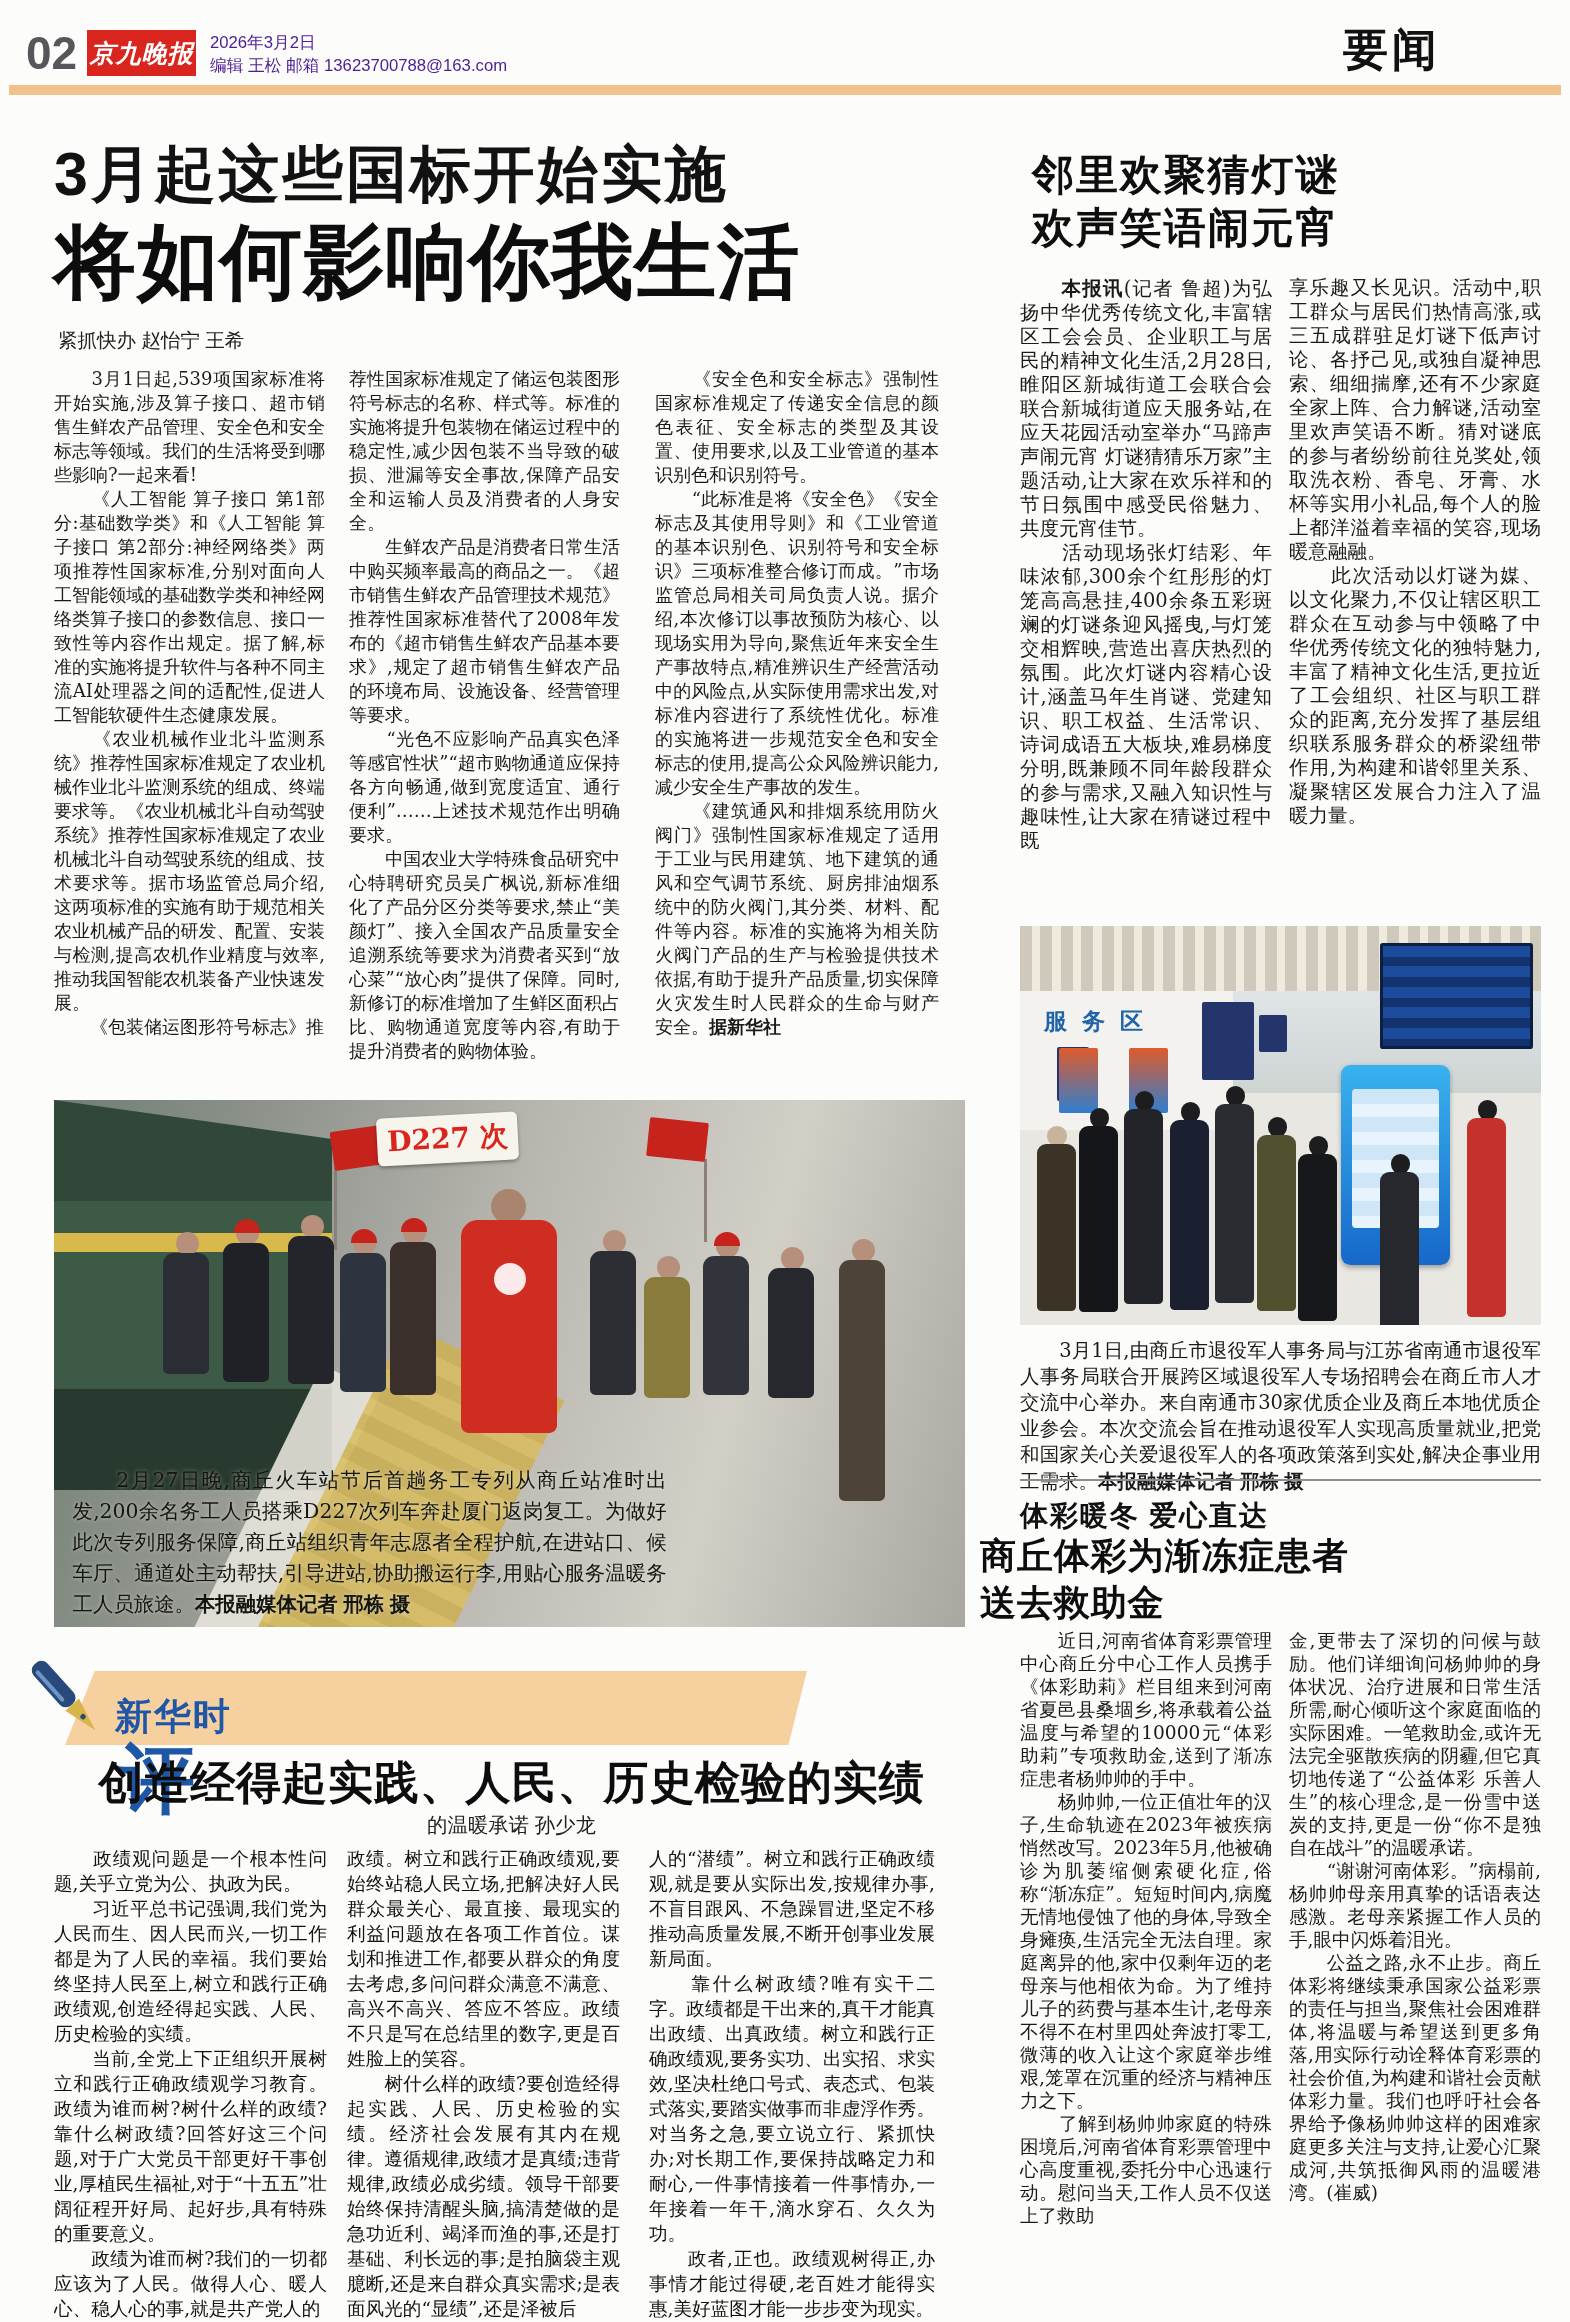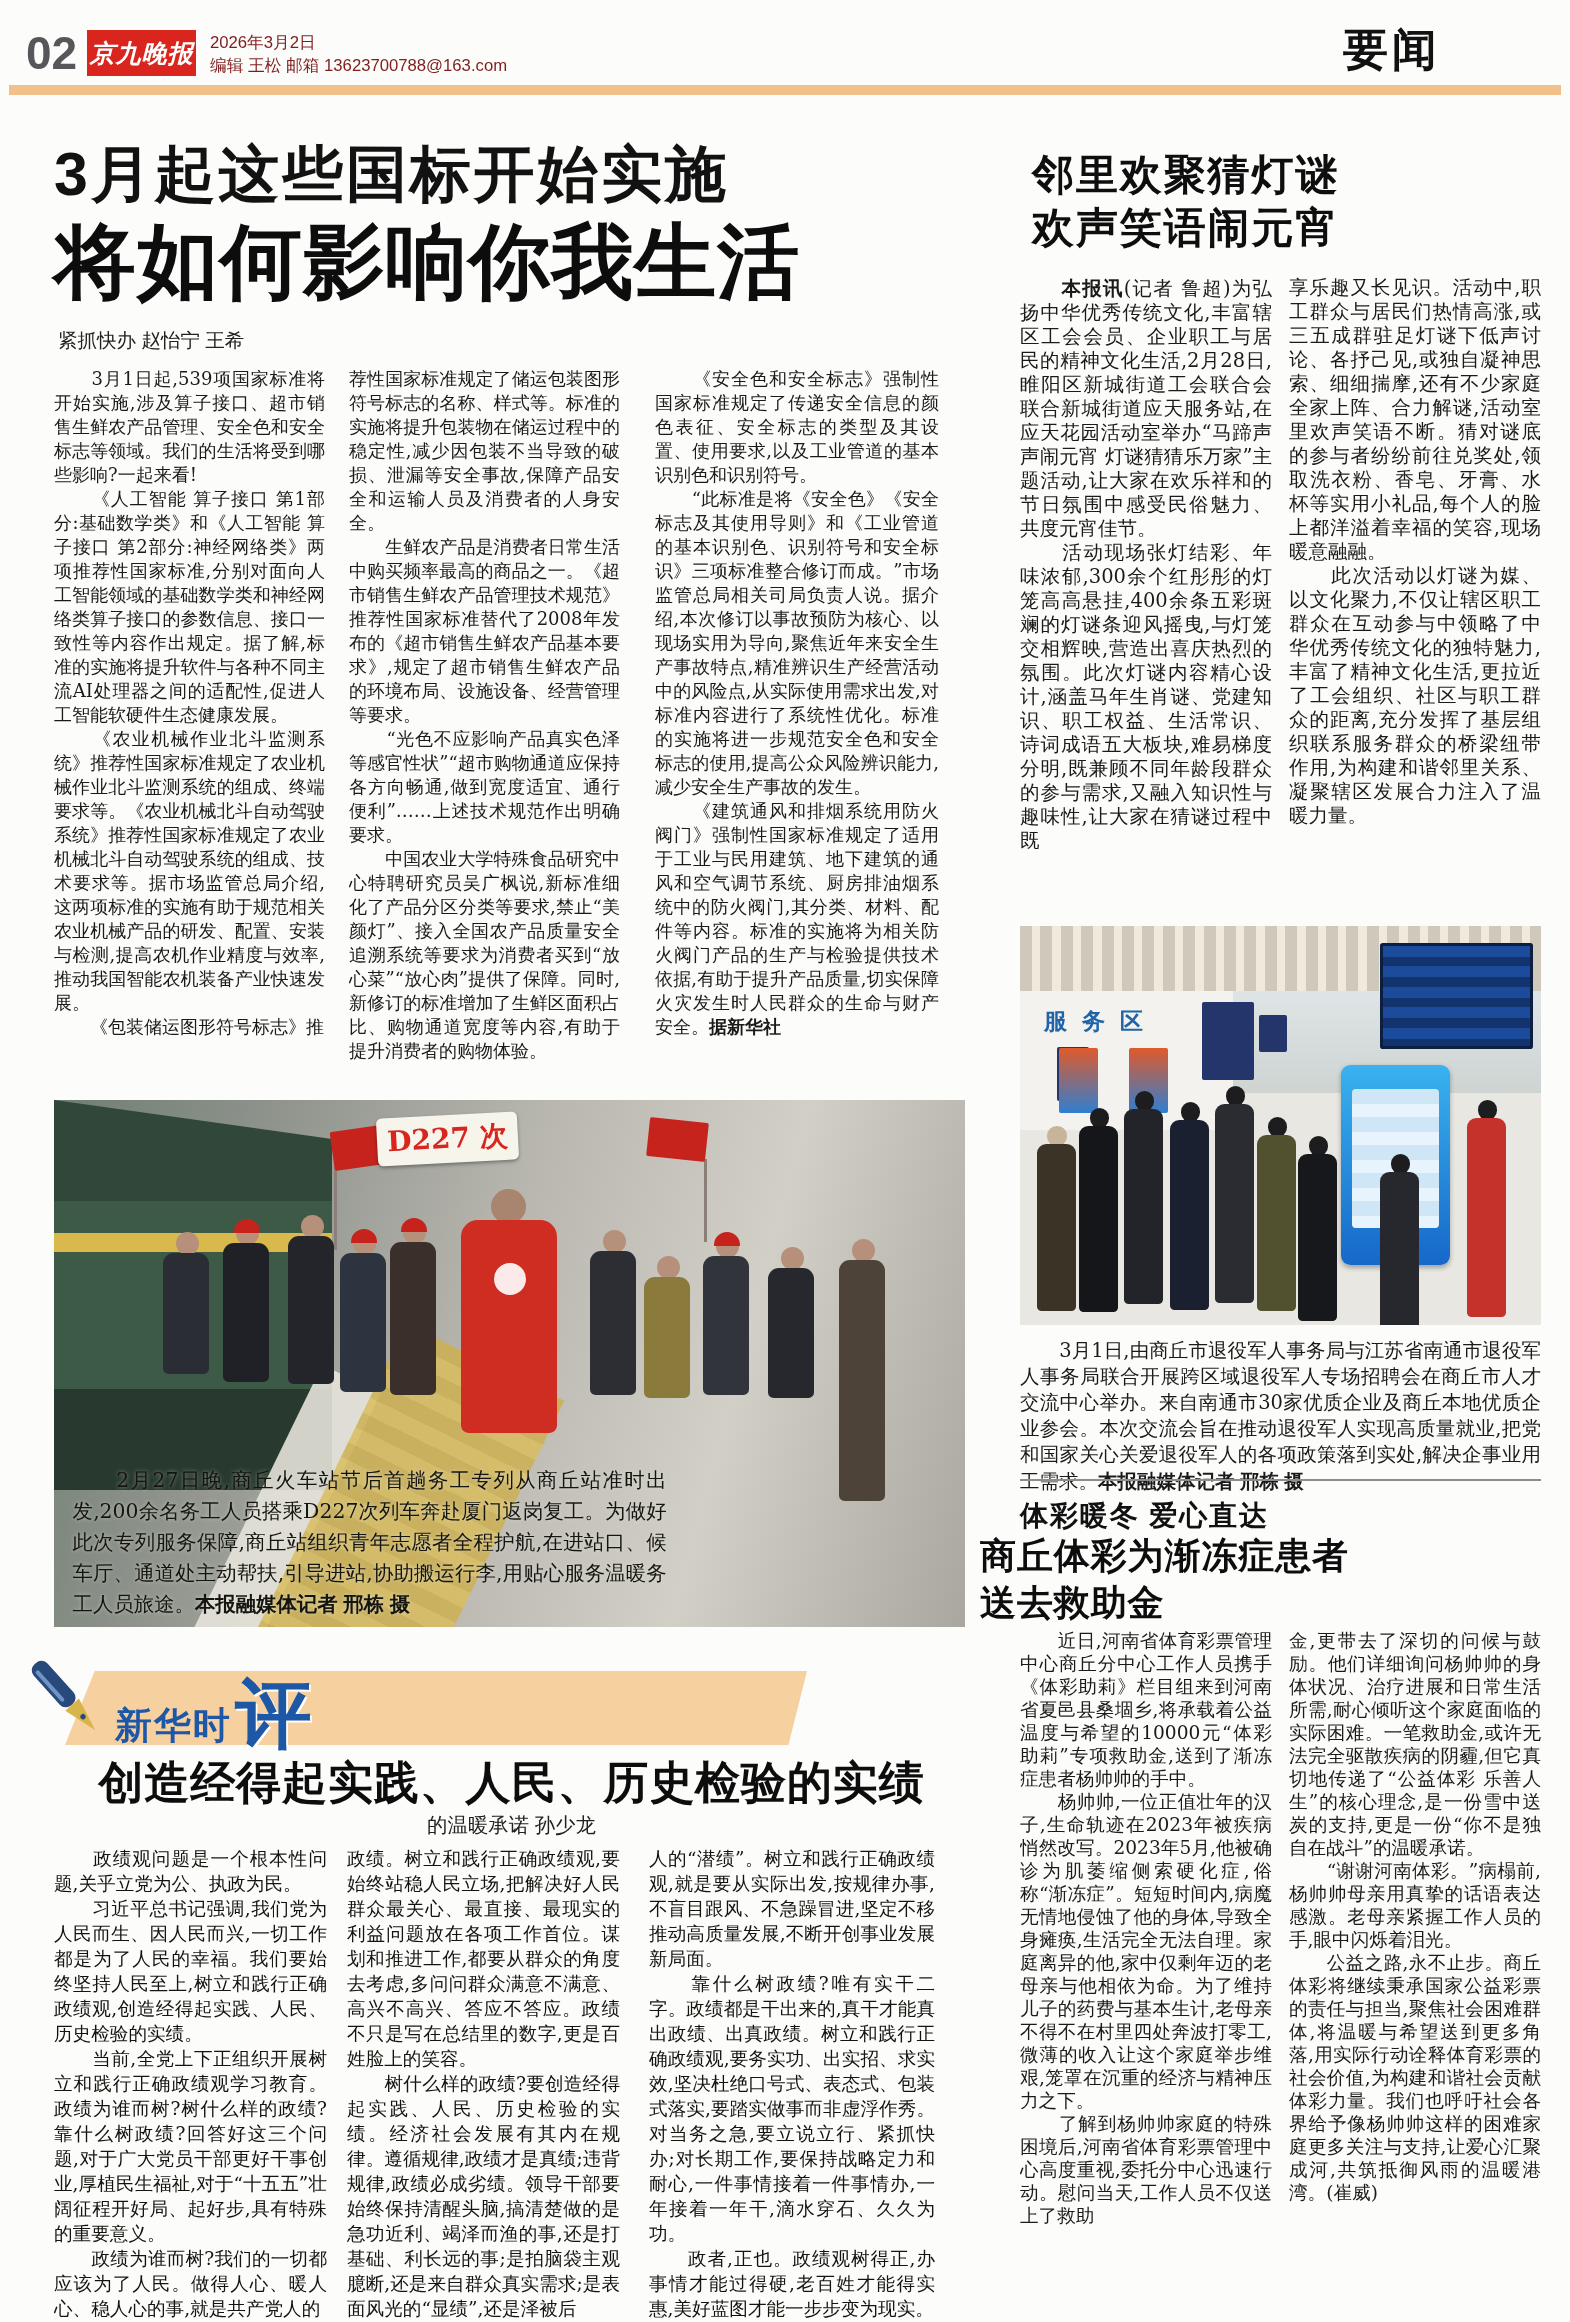--- a/index.html
+++ b/index.html
@@ -7,21 +7,21 @@
         font-family:"DejaVu Serif","Liberation Serif",serif;color:#1a1a1a;overflow:hidden;}
   .abs{position:absolute;}
   .sans{font-family:"Liberation Sans","DejaVu Sans",sans-serif;}
   .jcol{text-align:justify;white-space:pre-line;overflow:hidden;}
 
   
   .pagenum{left:26px;top:26px;font-size:46px;font-weight:bold;color:#56575a;}
   .masthead{left:87px;top:30px;width:109px;height:46px;background:#d9251d;color:#fff;
             display:flex;align-items:center;justify-content:center;font-size:25px;font-weight:bold;
             font-style:italic;letter-spacing:0.9px;}
-  .dateline{left:210px;top:31px;font-size:16.7px;line-height:23px;color:#7f1d1d;}
+  .dateline{left:210px;top:31px;font-size:16.7px;line-height:23px;color:#4c1d95;}
   .section-label{left:1343px;top:20.4px;font-size:45px;font-weight:900;letter-spacing:3.7px;color:#111;}
   .orange-bar{left:9.3px;top:85px;width:1552px;height:10.2px;background:#f2c08a;}
 
   
   .main-hl1{left:54px;top:134px;font-size:61px;font-weight:700;letter-spacing:2.8px;color:#121212;}
   .main-hl2{left:54px;top:208px;font-size:82px;font-weight:900;letter-spacing:0.9px;color:#0d0d0d;}
   .main-byline{left:58px;top:327px;font-size:19.5px;color:#222;}
   .mcol{top:367px;height:724px;font-size:18px;line-height:24px;}
   .mcol1{left:54px;width:271px;}
   .mcol2{left:349px;width:271px;}
@@ -50,21 +50,21 @@
   .volunteer .head{width:35px;height:35px;border-radius:50%;background:#a9846f;margin:0 auto;}
   .volunteer .vest{width:96px;height:213px;margin:-3.7px auto 0;background:#cf2d22;border-radius:16.7px 16.7px 7.4px 7.4px;position:relative;}
   .volunteer .vest:after{content:"";position:absolute;left:33px;top:43px;width:32px;height:32px;border-radius:50%;background:#fff;opacity:.9;}
   .photo-caption{left:18.6px;bottom:7.4px;width:594px;font-size:20.4px;line-height:31px;color:#15150f;
                  text-align:justify;text-shadow:0 0 4.6px rgba(235,233,225,.55);}
 
   
   .cm-banner{left:65px;top:1671px;width:742px;height:74px;background:#f7d0a0;
              clip-path:polygon(4% 0,100% 0,97.5% 100%,0 100%);}
   .pen-wrap{left:16.7px;top:1649px;width:102px;height:102px;}
-  .cm-brand{left:115px;top:1677px;display:flex;align-items:flex-end;}
+  .cm-brand{left:115px;top:1677px;display:flex;align-items:flex-start;flex-direction:column;}
   .cm-brand .b1{font-size:37px;font-weight:900;color:#1d57a5;letter-spacing:1.9px;margin-top:15px;}
   .cm-brand .b2{font-size:76px;font-weight:900;color:#1d57a5;line-height:74px;margin-left:3.7px;
                 text-shadow:1.9px 1.9px 0 #fff;}
   .cm-headline{left:54px;top:1753px;width:915px;text-align:center;font-size:45px;font-weight:900;
                letter-spacing:0.9px;color:#0d0d0d;}
   .cm-byline{left:54px;top:1811px;width:915px;text-align:center;font-size:20.4px;color:#222;}
   .ccol{top:1846px;height:475px;font-size:18.6px;line-height:25px;color:#14140f;}
   .ccol1{left:54px;width:273px;}
   .ccol2{left:347px;width:273px;}
   .ccol3{left:649px;width:286px;}

